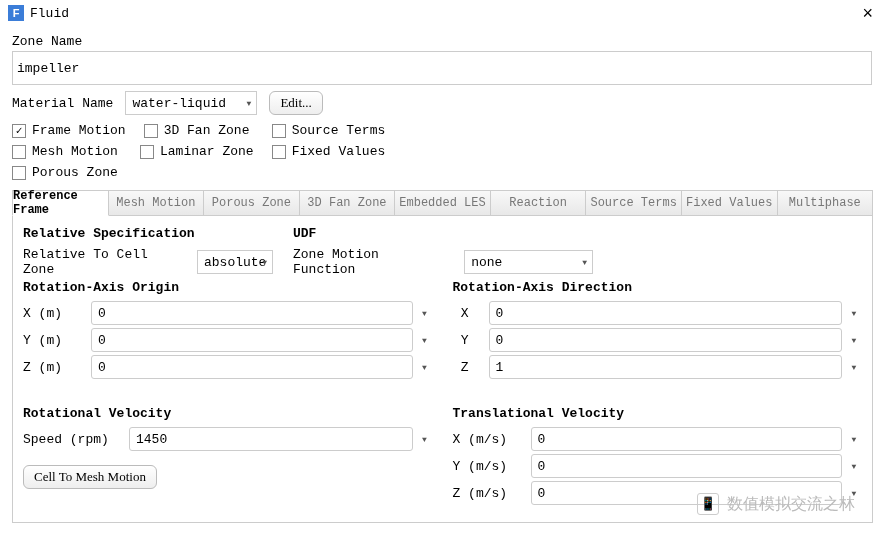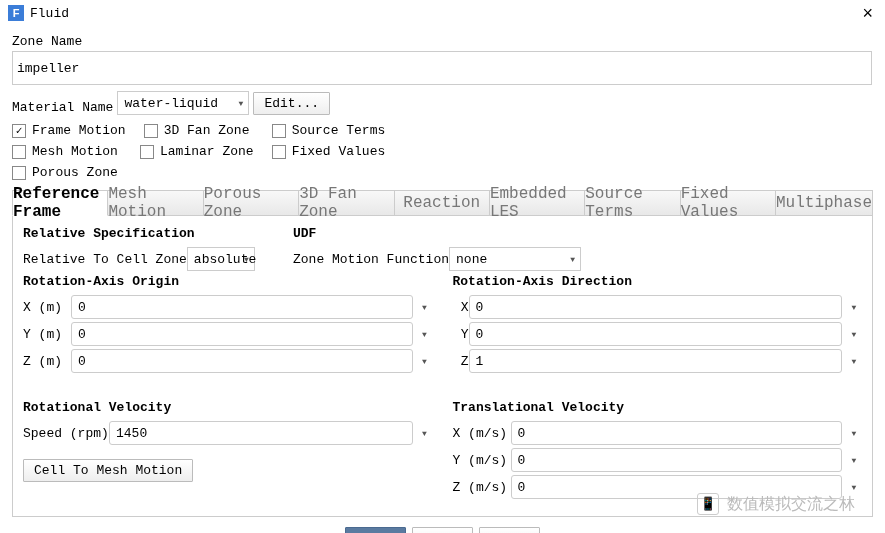--- a/index.html
+++ b/index.html
@@ -34,62 +34,62 @@
     .label-text { color: #000; margin: 4px 0 2px; }
     .text-input {
       font-family: inherit;
       font-size: 13px;
       border: 1px solid #ccc;
       padding: 16px 4px;
       background: #fff;
       height: 22px;
     }
     .zone-input { width: 860px; }
-    .row { display: flex; align-items: flex-end; gap: 4px; margin: 6px 0; }
+    .row { display: flex; align-items: center; gap: 12px; margin: 6px 0; }
     .dropdown {
       position: relative;
       display: inline-flex;
       align-items: center;
       border: 1px solid #ccc;
       height: 24px;
       background: #fff;
       padding: 0 20px 0 6px;
     }
     .dropdown::after {
       content: "▼";
       position: absolute;
       right: 5px;
       font-size: 8px;
       color: #555;
     }
     .btn {
-      font-family: Liberation Mono, monospace;
+      font-family: Liberation Serif, serif;
       font-size: 13px;
       border: 1px solid #bbb;
       background: linear-gradient(#fff, #eee);
       padding: 3px 10px;
       cursor: pointer;
-      border-radius: 1px;
+      border-radius: 6px;
     }
     .btn-apply { background: #5a7aa0; color: #000000; border: 1px solid #4a6a90; }
     .checkbox-grid { display: flex; flex-direction: column; gap: 6px; margin: 8px 0 10px; }
     .checkbox-row { display: flex; gap: 18px; }
     .checkbox-item { display: flex; align-items: center; gap: 6px; min-width: 110px; }
     .checkbox-box {
       width: 14px; height: 14px;
       border: 1px solid #888;
       display: inline-flex; align-items: center; justify-content: center;
       font-size: 11px;
       background: #fff;
     }
     .tabs { display: flex; height: 26px; }
     .tab {
       flex: 1;
       display: flex; align-items: center; justify-content: center;
-      font-size: 16px;
+      font-size: 12px;
       border: 1px solid #ccc;
       background: linear-gradient(#f8f8f8, #e8e8e8);
       color: #777;
       cursor: pointer;
       border-left: none;
     }
     .tab:first-child { border-left: 1px solid #ccc; }
     .tab.active {
       background: #fff;
       color: #000;
@@ -97,21 +97,21 @@
       border-bottom: 1px solid #fff;
     }
     .tab-content {
       border: 1px solid #ccc;
       border-top: none;
       padding: 10px 10px 14px;
     }
     .section-heading { font-weight: bold; margin-bottom: 6px; }
     .cols { display: flex; gap: 20px; }
     .col { flex: 1; }
-    .field-row { display: flex; align-items: center; gap: 0; margin: 3px 0; }
+    .field-row { display: flex; align-items: center; gap: 20px; margin: 3px 0; }
     .field-label { min-width: 48px; }
     .field-label-narrow { min-width: 16px; text-align: right; }
     .field-label-mid { min-width: 58px; }
     .input-with-arrow {
       flex: 1;
       position: relative;
       display: flex;
       align-items: center;
     }
     .input-with-arrow input {
@@ -213,34 +213,34 @@
         <span>Porous Zone</span>
       </label>
     </div>
   </div>
 
   <div class="tabs">
     <div class="tab active">Reference Frame</div>
     <div class="tab">Mesh Motion</div>
     <div class="tab">Porous Zone</div>
     <div class="tab">3D Fan Zone</div>
+    <div class="tab">Embedded LES</div>
     <div class="tab">Reaction</div>
-    <div class="tab">Embedded LES</div>
     <div class="tab">Source Terms</div>
     <div class="tab">Fixed Values</div>
     <div class="tab">Multiphase</div>
   </div>
 
   <div class="tab-content">
     <div class="cols" style="">
       <div style="flex:0 0 250px">
         <div class="section-heading">Relative Specification</div>
         <div class="field-row">
           <span>Relative To Cell Zone</span>
-          <div class="dropdown" style="width:68px">
+          <div class="dropdown" style="width:76px">
             <span>absolute</span>
           </div>
         </div>
       </div>
       <div style="flex:0 0 300px">
         <div class="section-heading">UDF</div>
         <div class="field-row">
           <span>Zone Motion Function</span>
           <div class="dropdown" style="width:132px">
             <span>none</span>

